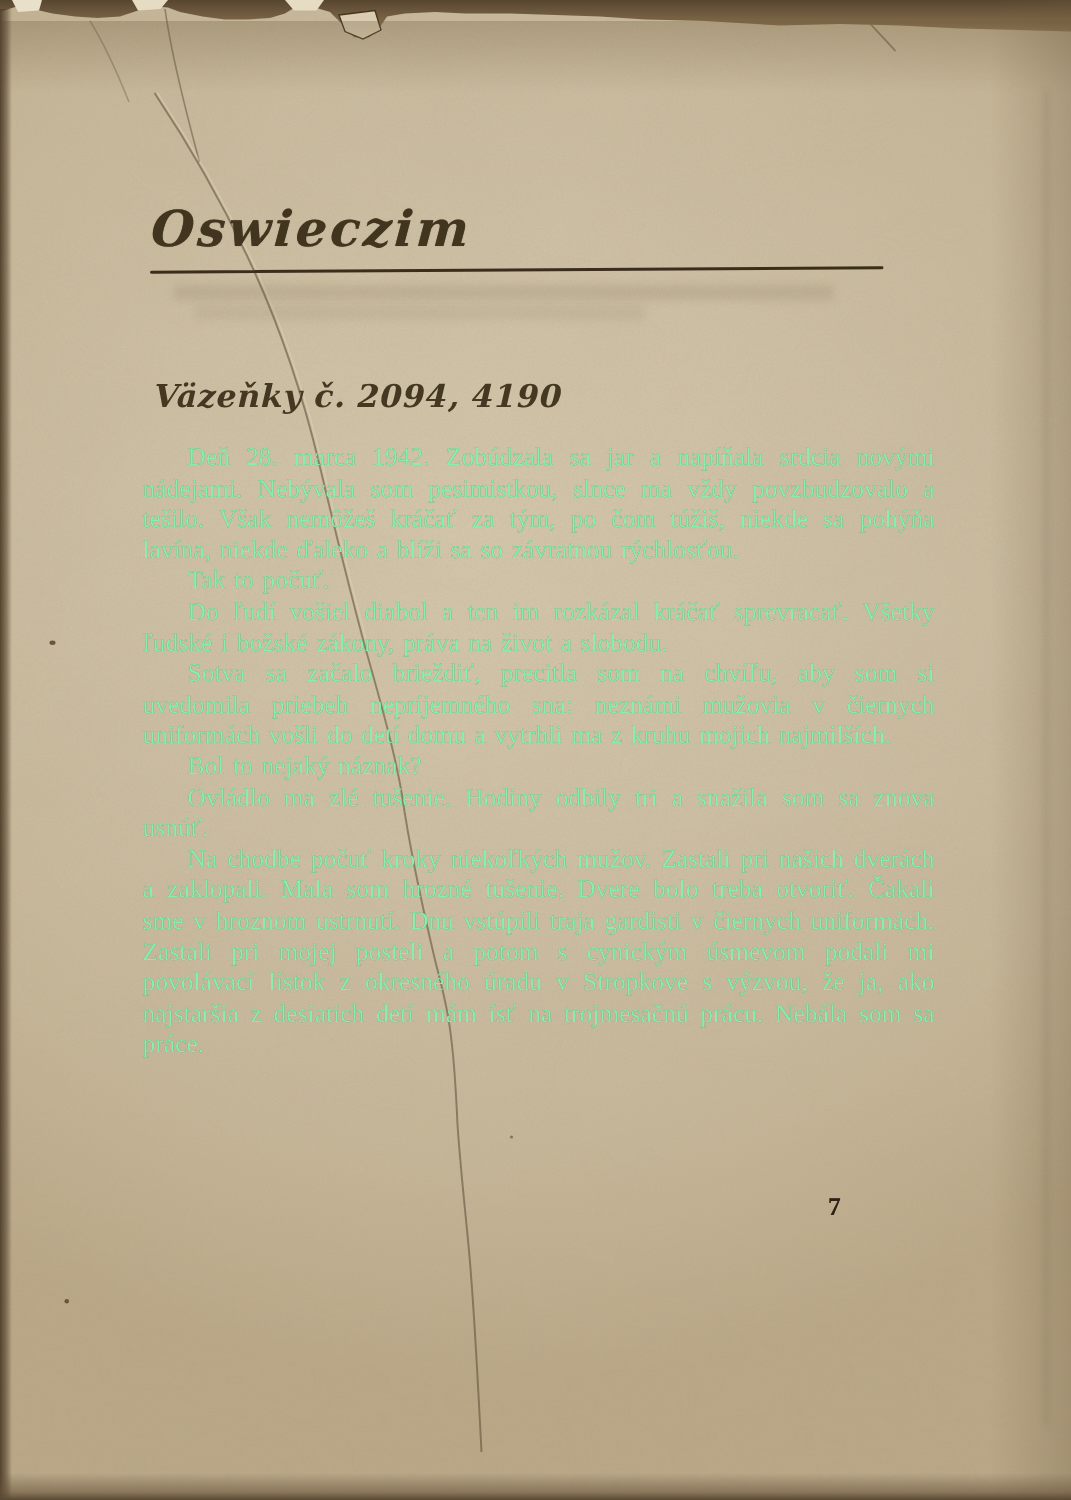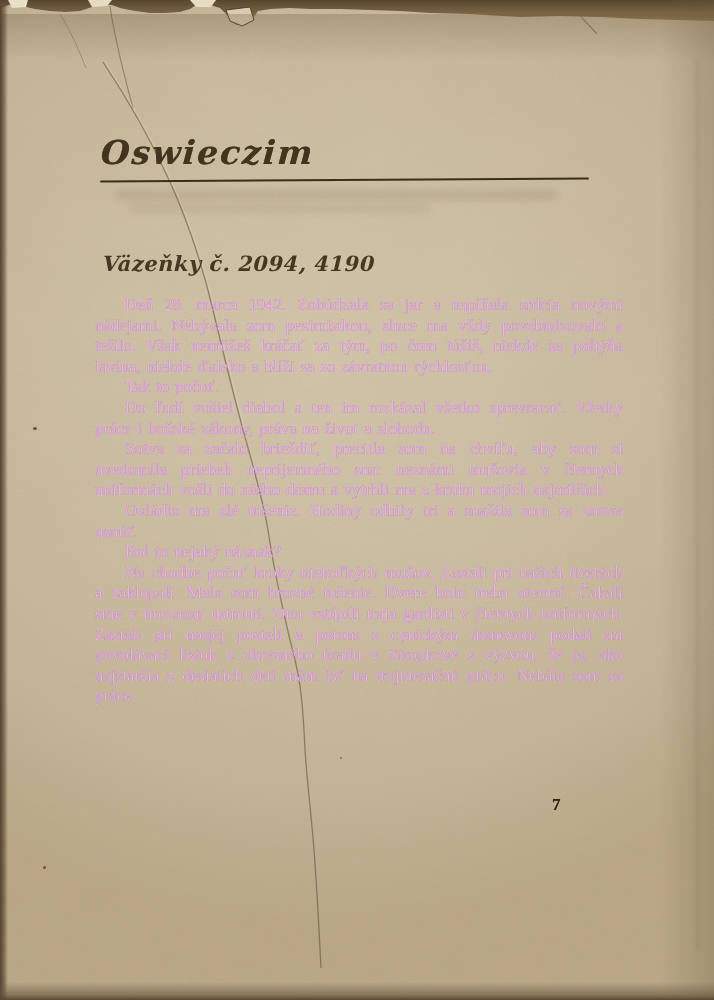--- a/index.html
+++ b/index.html
@@ -69,21 +69,21 @@
     position:absolute;left:103px;top:251px;
     font-family:"DejaVu Serif","Liberation Serif",serif;
     font-style:italic;font-weight:bold;
     font-size:21px;letter-spacing:.5px;
     color:#453823;
     transform:skewX(-2deg);
   }
   .body-text{
     position:absolute;left:95px;top:295px;width:528px;
     font-size:17px;line-height:20.6px;
-    color:#f0abfc;
+    color:#86efac;
     text-align:justify;
     word-spacing:1.5px;
     text-shadow:0 0 .4px rgba(45,34,18,.55);
   }
   .body-text p{margin:0;text-indent:30px;}
   .page-number{
     position:absolute;left:552px;top:795px;
     font-size:17px;font-weight:bold;color:#2e2416;
     letter-spacing:1px;
     text-shadow:0 0 .4px rgba(45,34,18,.6);
@@ -151,22 +151,22 @@
   <div class="speck s2"></div>
   <div class="speck s3"></div>
 
   <div class="title">Oswieczim</div>
   <div class="rule"></div>
   <div class="subtitle">Väzeňky č. 2094, 4190</div>
 
   <div class="body-text">
     <p>Deň 28. marca 1942. Zobúdzala sa jar a napíňala srdcia novými nádejami. Nebývala som pesimistkou, slnce ma vždy povzbudzovalo a tešilo. Však nemôžeš kráčať za tým, po čom túžiš, niekde sa pohýňa lavína, niekde ďaleko a blíži sa so závratnou rýchlosťou.</p>
     <p>Tak to počuť.</p>
-    <p>Do ľudí vošiel diabol a ten im rozkázal všetko sprevracať. Všetky práce i božské zákony, práva na život a slobodu.</p>
-    <p>Sotva sa začalo brieždiť, precitla som na chvíľu, aby som si uvedomila priebeh nepríjemného sna: neznámi mužovia v čiernych uniformách vošli do nášho domu a vytrhli ma z kruhu mojich najmilších.</p>
+    <p>Do ľudí vošiel diabol a ten im rozkázal kráčať sprevracať. Všetky ľudské i božské zákony, práva na život a slobodu.</p>
+    <p>Sotva sa začalo brieždiť, precitla som na chvíľu, aby som si uvedomila priebeh nepríjemného sna: neznámi mužovia v čiernych uniformách vošli do detí domu a vytrhli ma z kruhu mojich najmilších.</p>
+    <p>Bol to nejaký náznak?</p>
     <p>Ovládlo ma zlé tušenie. Hodiny odbily tri a snažila som sa znova usnúť.</p>
-    <p>Bol to nejaký náznak?</p>
     <p>Na chodbe počuť kroky niekoľkých mužov. Zastali pri našich dverách a zaklopali. Mala som hrozné tušenie. Dvere bolo treba otvoriť. Čakali sme v hroznom ustrnutí. Dnu vstúpili traja gardisti v čiernych uniformách. Zastali pri mojej posteli a potom s cynickým úsmevom podali mi povolávací lístok z okresného úradu v Stropkove s výzvou, že ja, ako najstaršia z desiatich detí mám ísť na trojmesačnú prácu. Nebála som sa práce.</p>
   </div>
 
   <div class="page-number">7</div>
 
 </div>
 
 </body></html>

